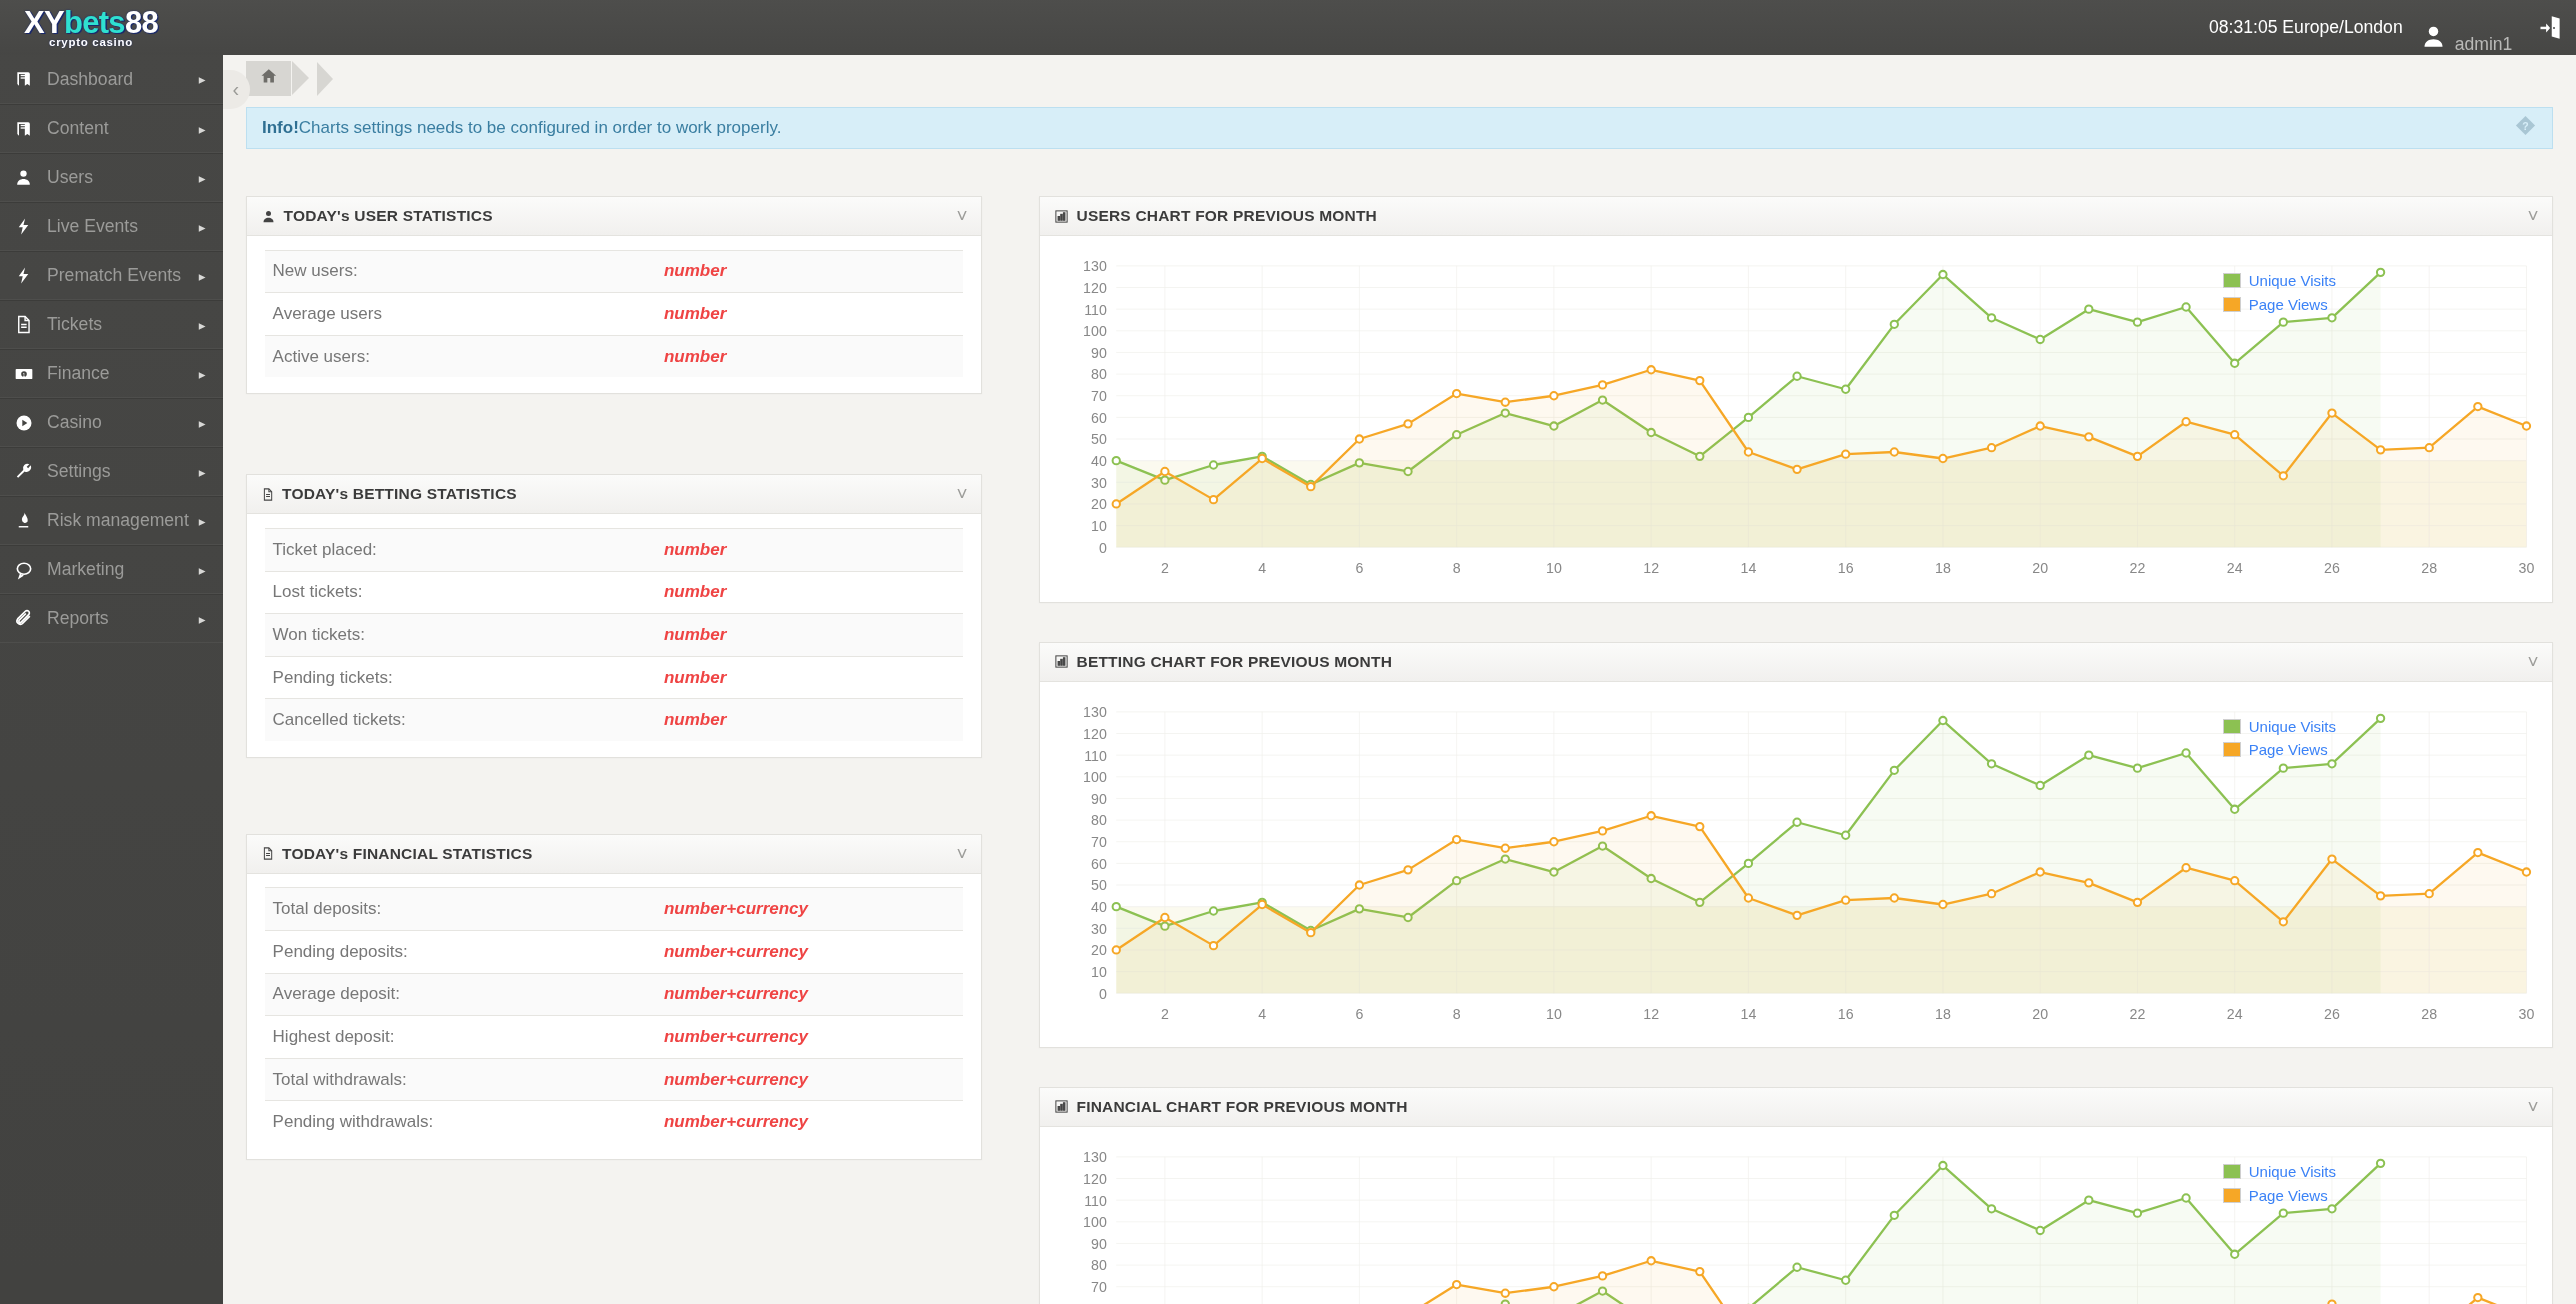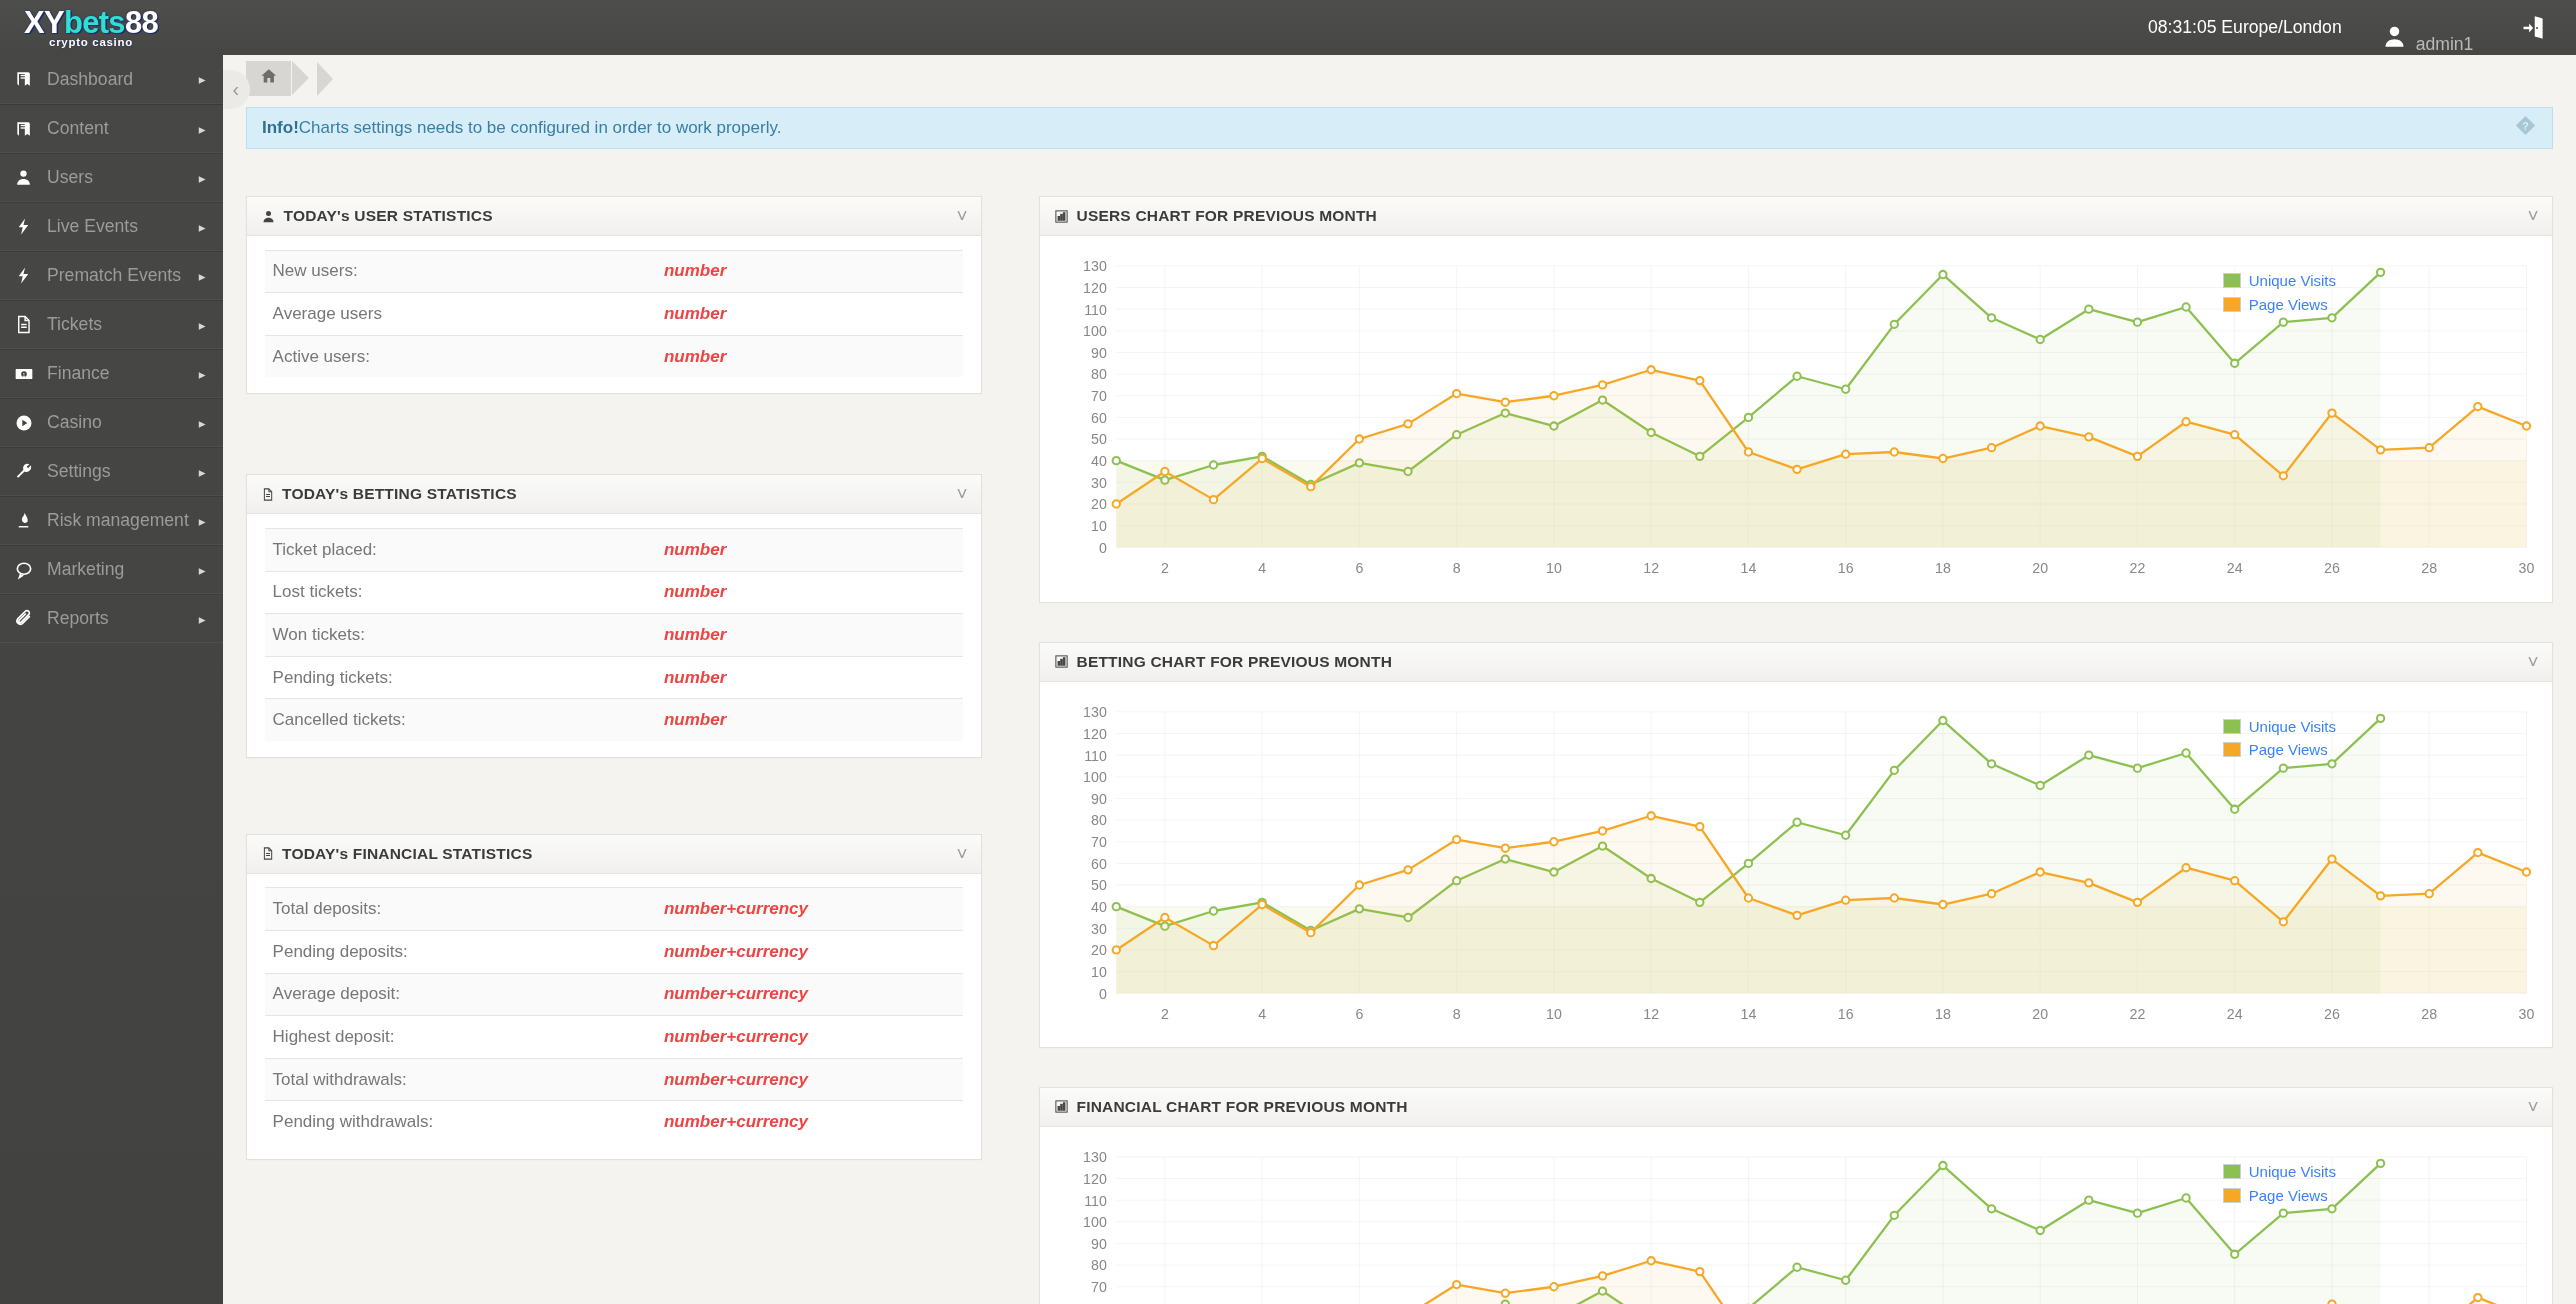--- a/index.html
+++ b/index.html
@@ -26,21 +26,21 @@
     text-align:center;
   }
   .logo .xy{color:#ffffff; text-shadow:0 0 2px #1b2a6b, 1.4px 1.4px 0 #1b2a6b;}
   .logo .bets{color:#2fe0d0; text-shadow:0 0 2px #1b2a6b, 1.4px 1.4px 0 #1b2a6b;}
   .logo .eight{color:#ffffff; text-shadow:0 0 2px #1b2a6b, 1.4px 1.4px 0 #1b2a6b;}
   .logo .tag{
     display:block; font-size:11.5px; letter-spacing:0.7px; color:#ffffff;
     text-shadow:0 0 1.4px #1b2a6b; margin-top:-1.4px;
   }
   .topbar-right{
-    margin-left:auto; display:flex; align-items:center; gap:35px; padding-right:23px;
+    margin-left:auto; display:flex; align-items:center; gap:13px; padding-right:6px;
     height:43px;
   }
   .clock{ color:#ffffff; font-size:17.6px; white-space:nowrap; }
   .user-chip{ display:flex; align-items:flex-end; gap:8px; height:55px; padding:0 4px;}
   .user-name{ color:#b9b9b7; font-size:17.6px;}
   .logout-btn{ display:flex;align-items:center;height:55px;padding:0 6.8px;}
 
   
   .sidebar{
     position:absolute; top:55px; left:0; width:223px; height:1249px;

